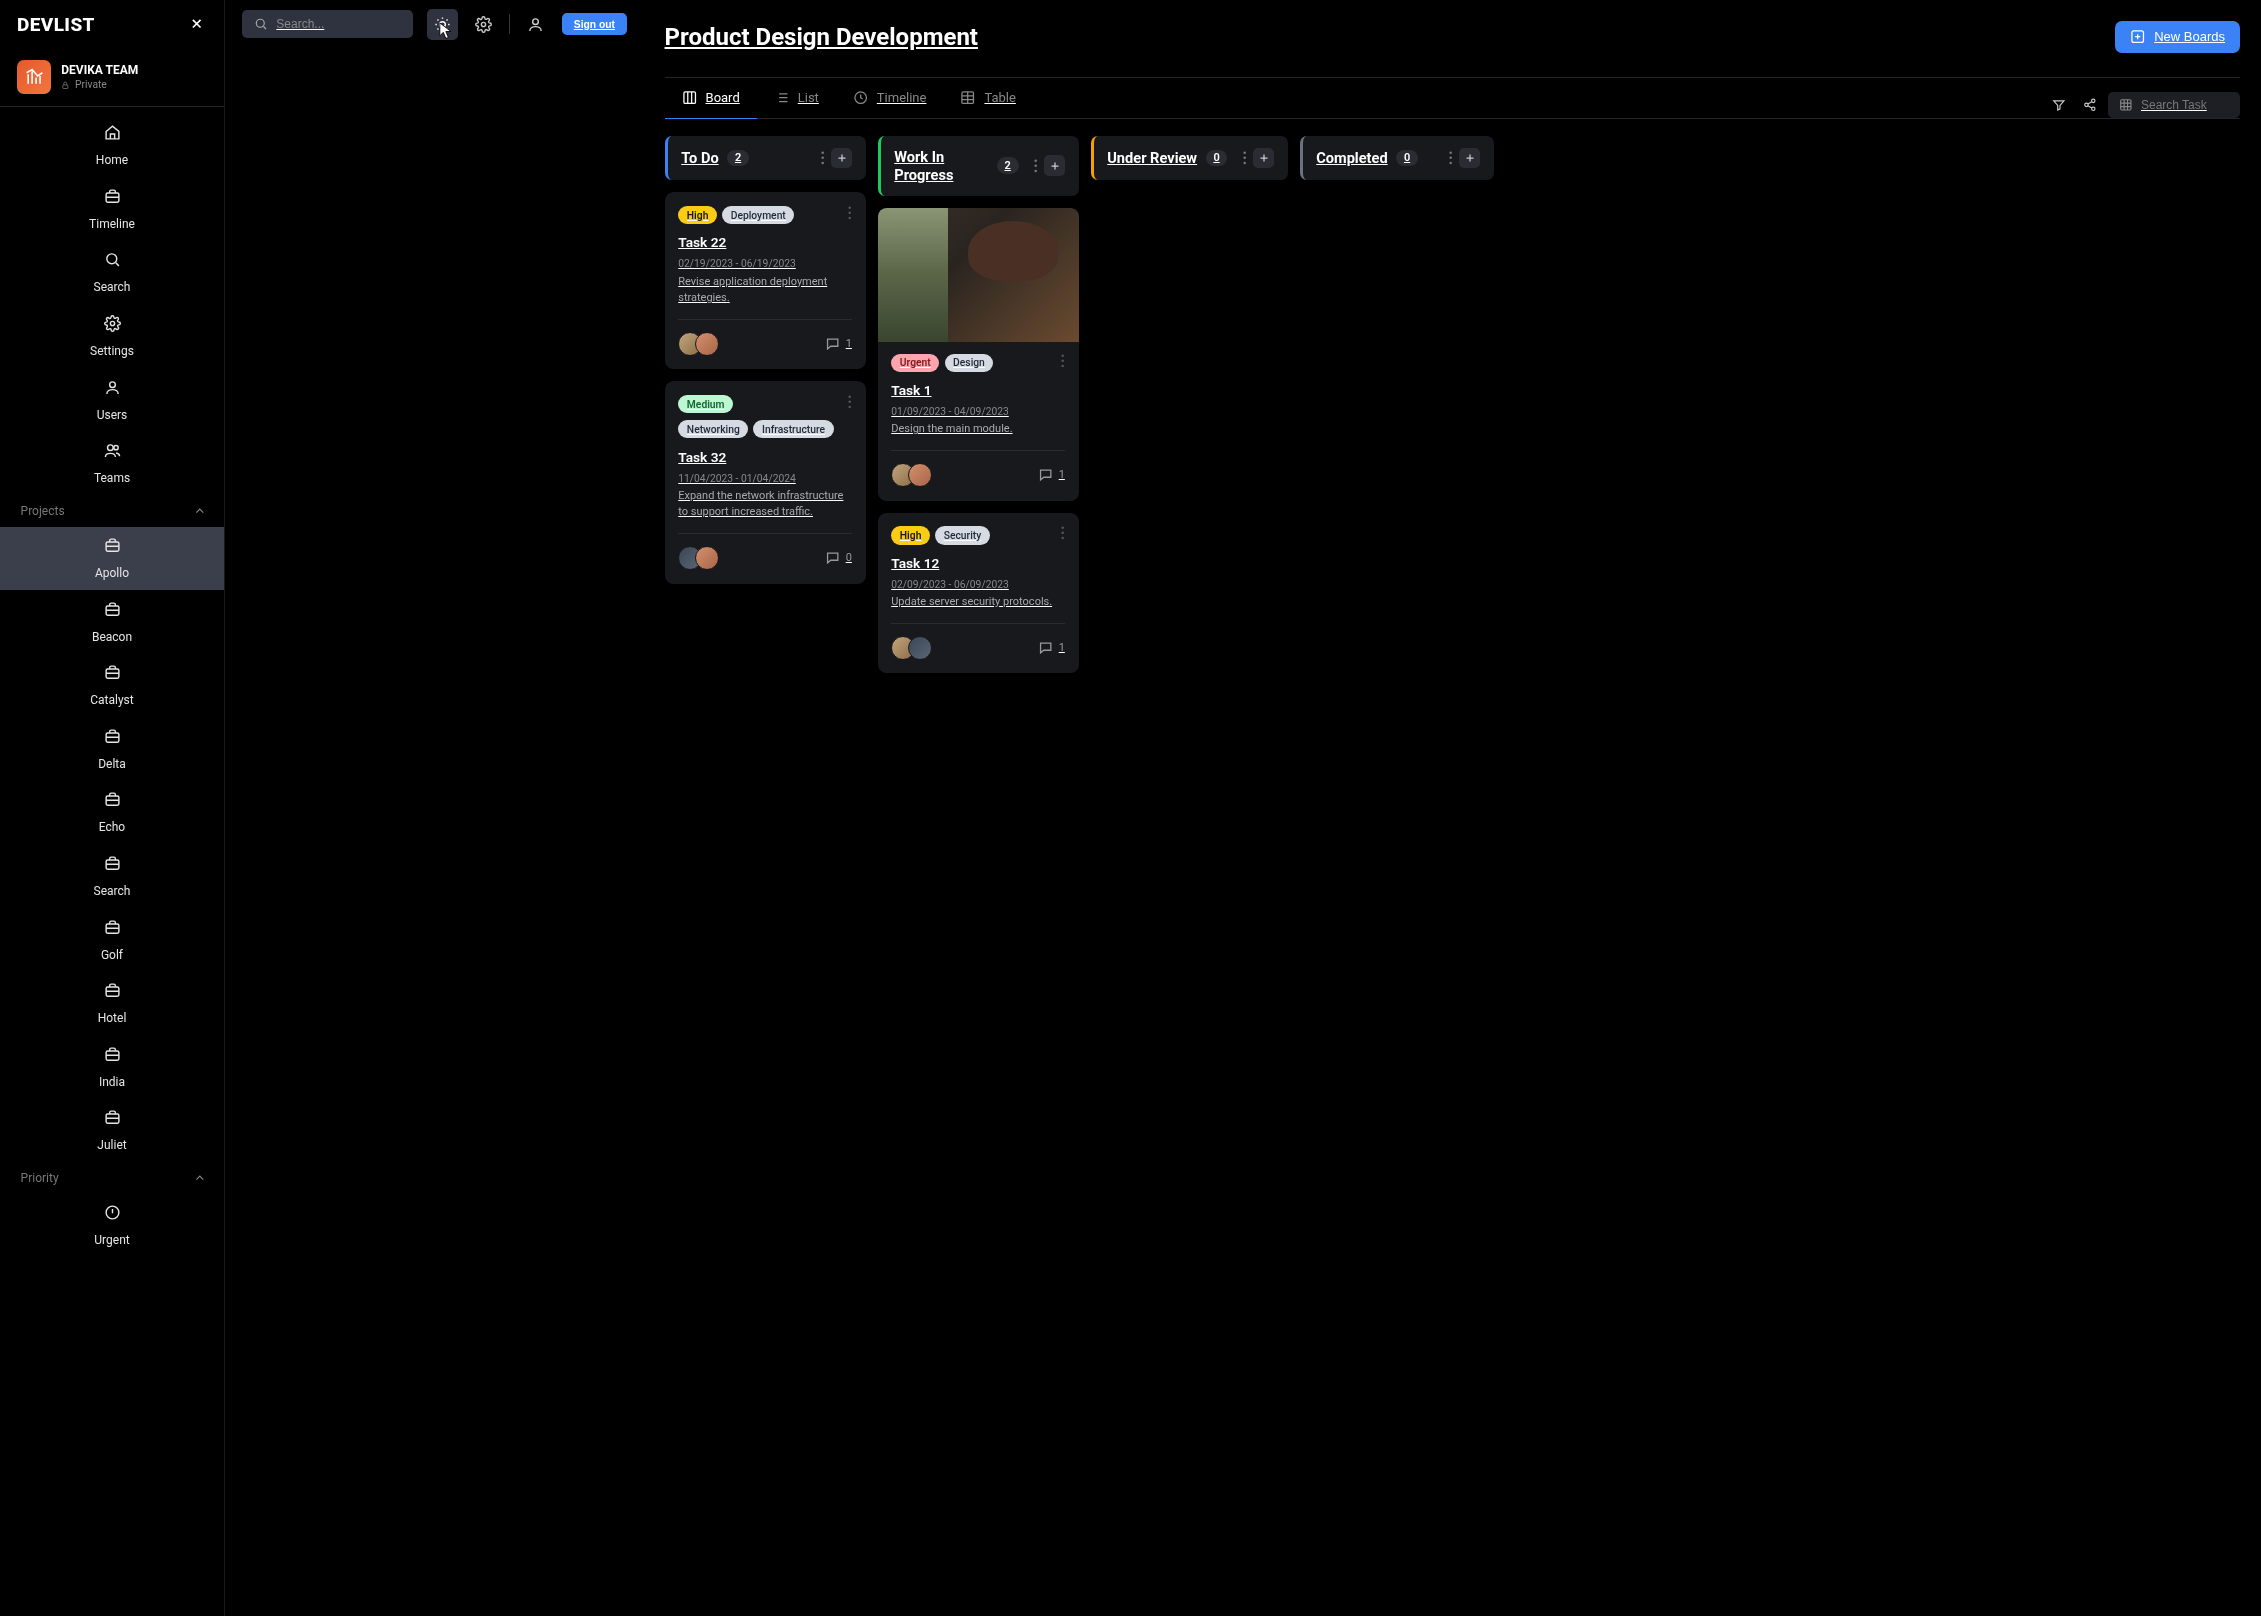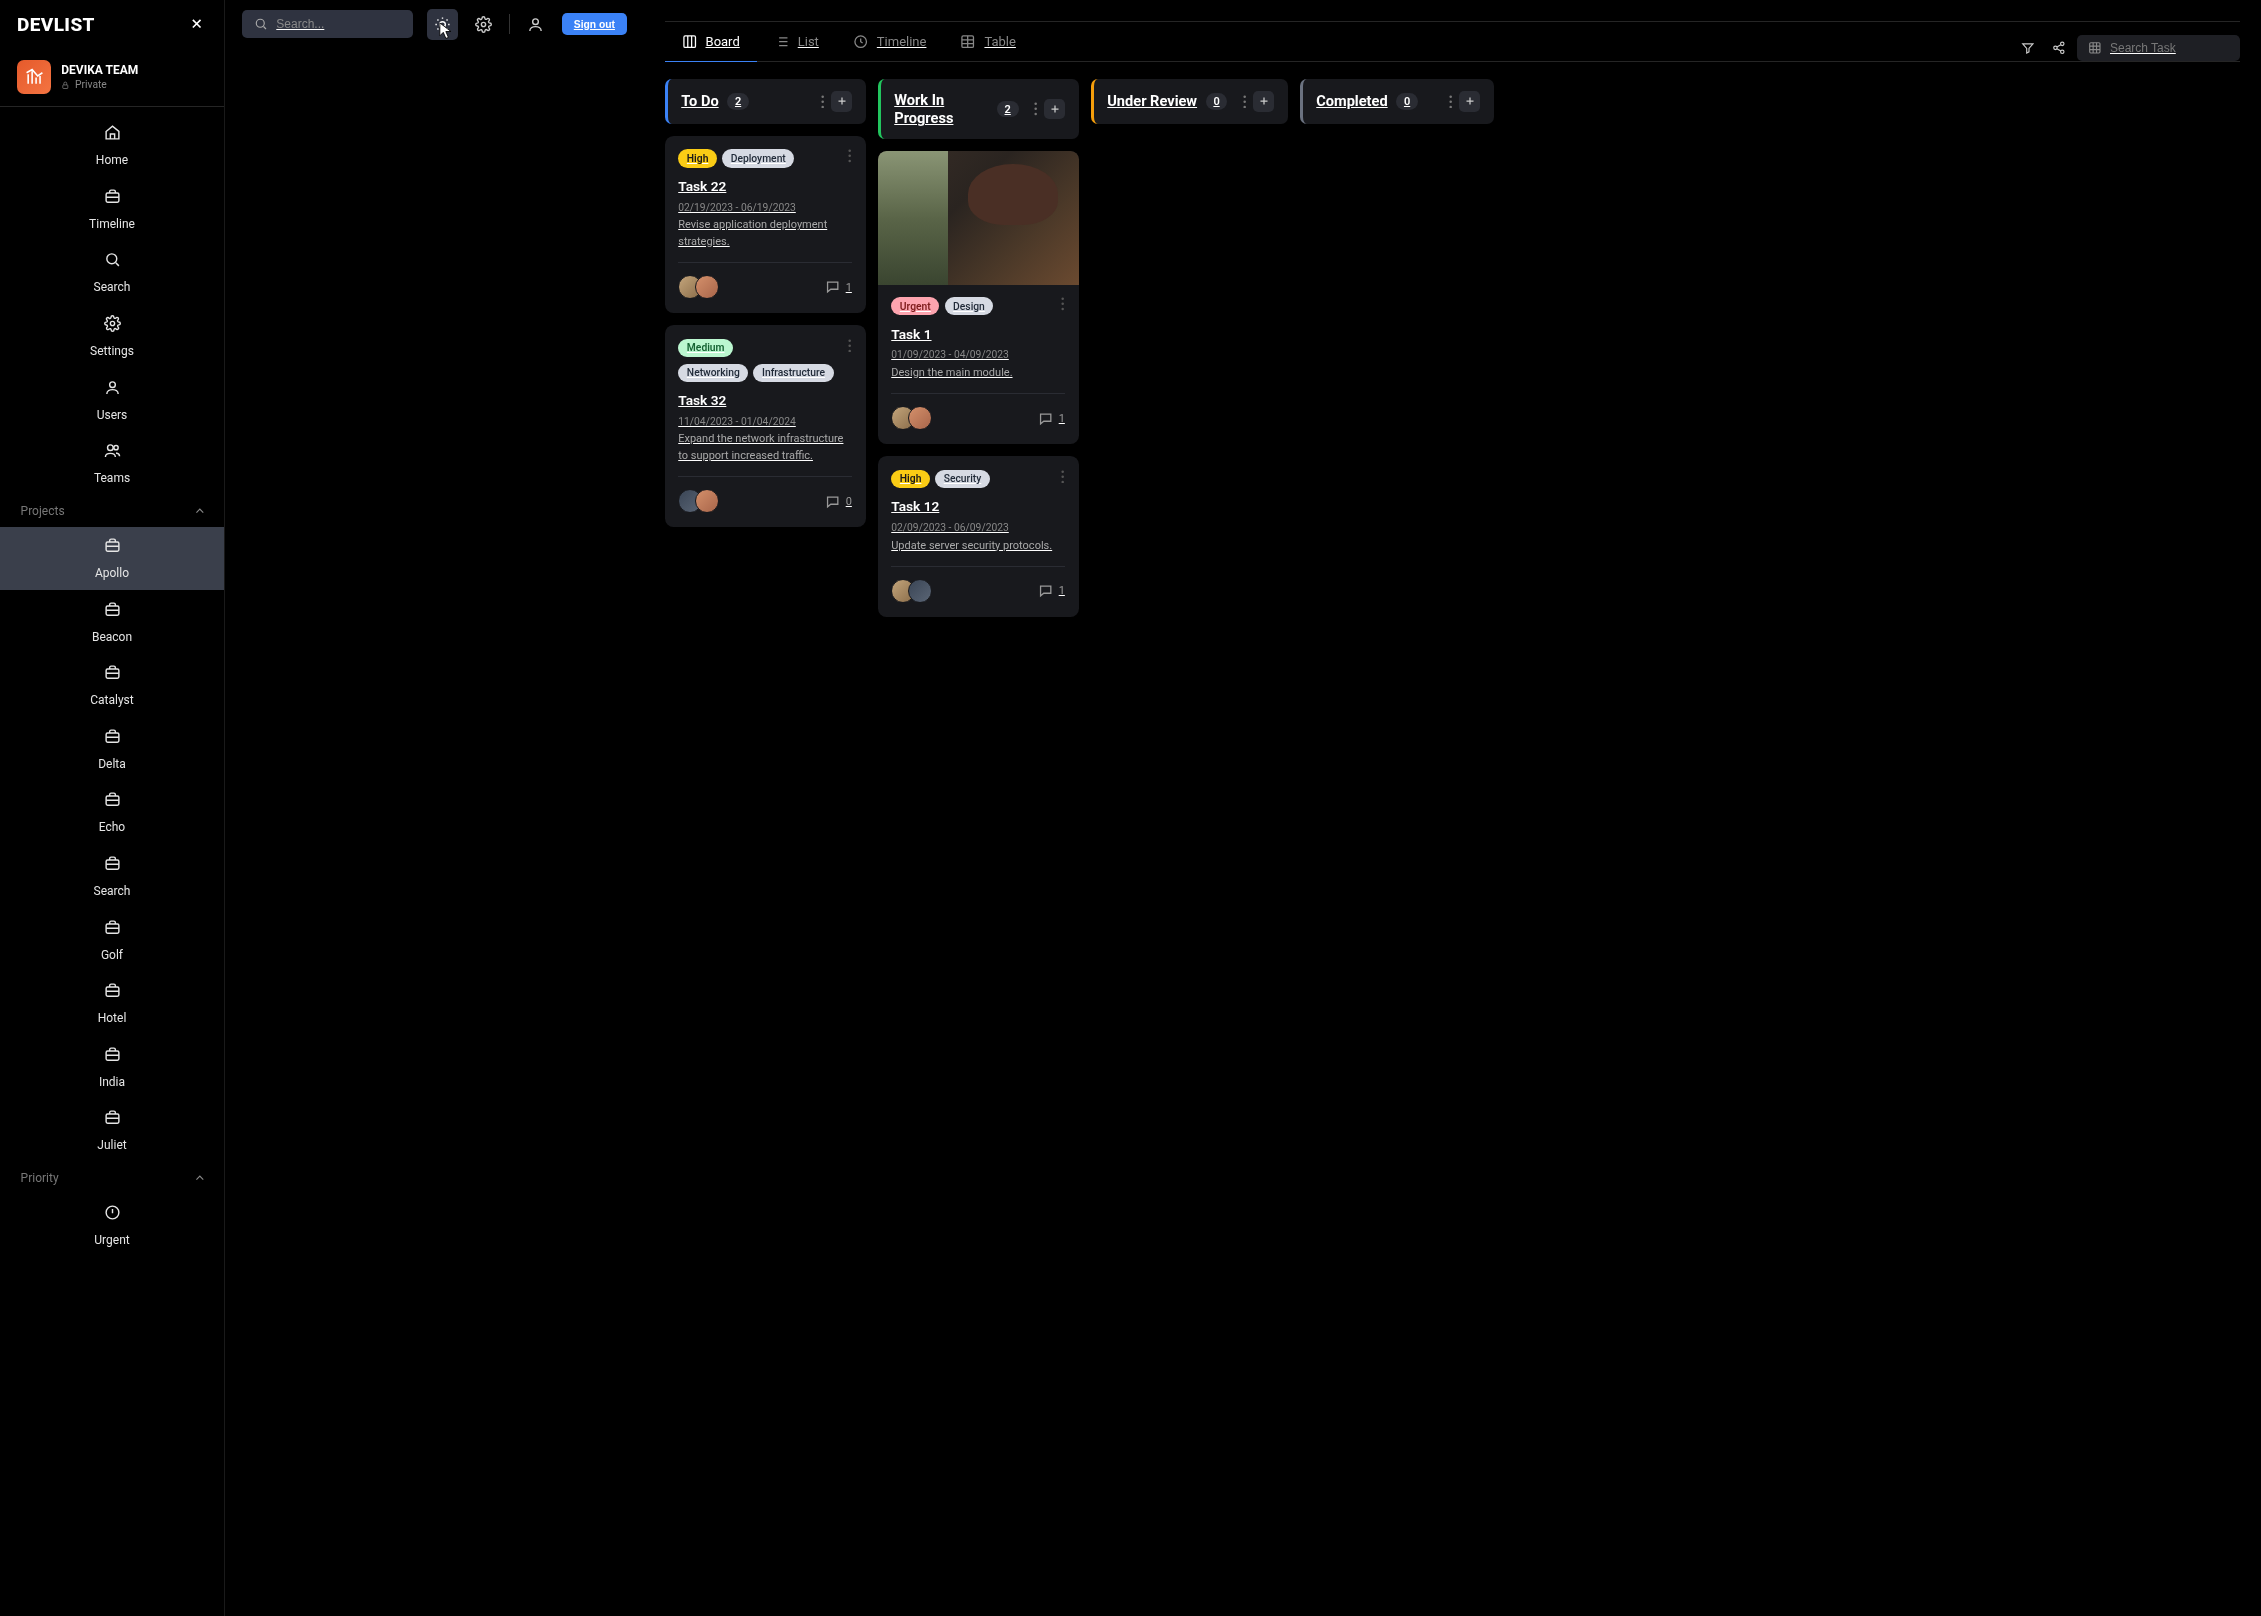--- a/index.html
+++ b/index.html
@@ -221,21 +221,21 @@
   align-items: center;
   gap: 6.9px;
 }
 .task-search {
   background: #1e1f24;
   border-radius: 5.1px;
   display: flex;
   align-items: center;
   gap: 8.6px;
   padding: 6px 10.3px;
-  width: 163px;
+  width: 132px;
 }
 .task-search input {
   background: transparent;
   border: none;
   outline: none;
   color: #aaa;
   font-size: 12px;
   flex: 1;
 }
 .task-search input::placeholder { color: #777; }
@@ -653,20 +653,32 @@
               <circle cx="12" cy="8" r="4"></circle>
               <path d="M4 21c0-4 4-6 8-6s8 2 8 6"></path>
             </svg>
           </span>
       </div>
       <button class="signout-btn">Sign out</button>
     </div>
   </div>
 
   <div class="content">
+    <div class="page-header">
+      <h1 class="page-title">Product Design Development</h1>
+      <button class="new-board-btn">
+        <span>
+            <svg width="15.4" height="15.4" viewBox="0 0 24 24" fill="none" stroke="#fff" stroke-width="2">
+              <rect x="3" y="3" width="18" height="18" rx="3"></rect>
+              <path d="M12 8v8m-4-4h8"></path>
+            </svg>
+          </span>
+        <span>New Boards</span>
+      </button>
+    </div>
 
     <div class="tabs-row">
       <div class="tab active">
         <span>
             <svg width="15.4" height="15.4" viewBox="0 0 24 24" fill="none" stroke="currentColor" stroke-width="2">
               <rect x="3" y="3" width="18" height="18" rx="2"></rect>
               <path d="M9 3v18m6-18v18"></path>
             </svg>
           </span>
         <span>Board</span>

